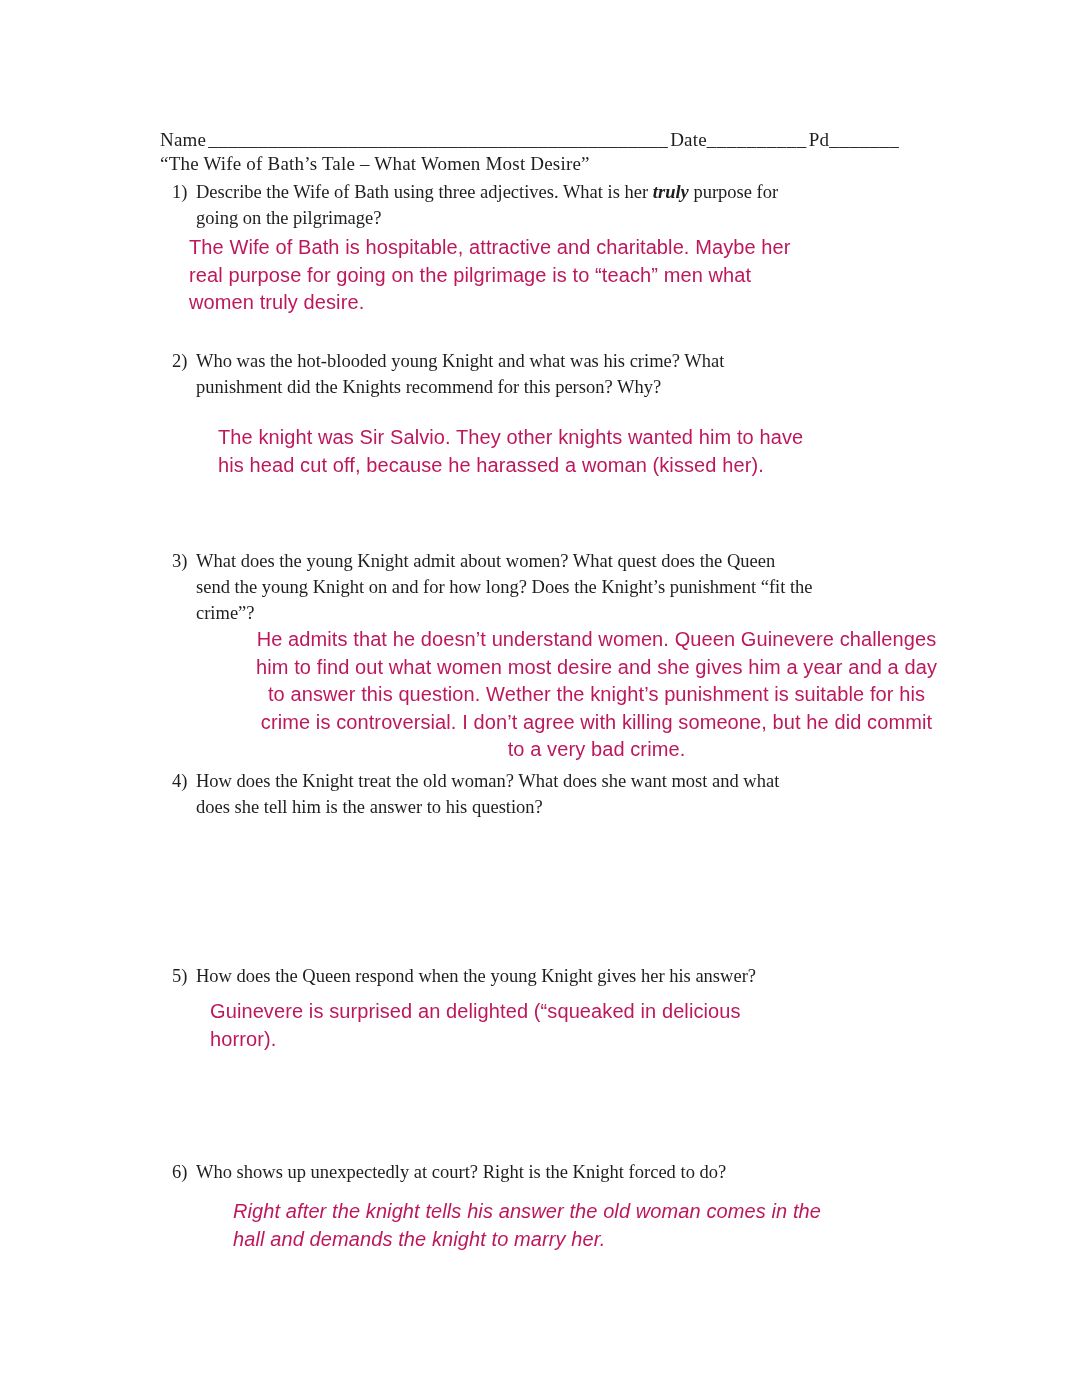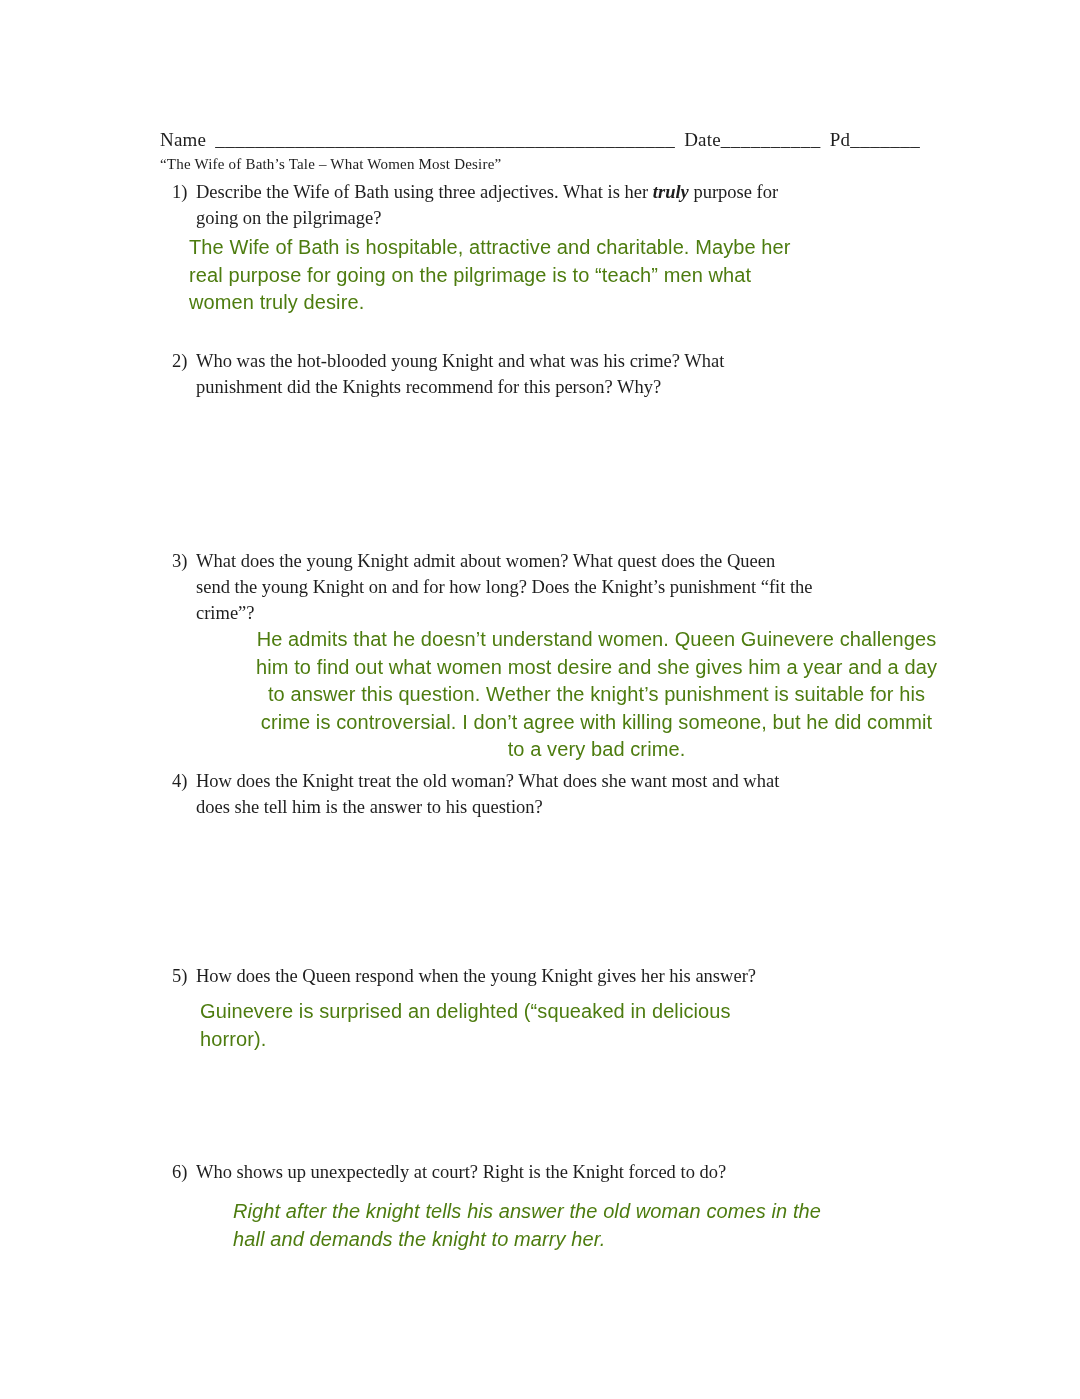--- a/index.html
+++ b/index.html
@@ -22,27 +22,27 @@
     top: 128px;
     font-size: 19px;
     line-height: 24px;
     white-space: nowrap;
     letter-spacing: 0.2px;
   }
   .blank {
     letter-spacing: 0.5px;
   }
   .ml {
-    margin-left: 9px;
+    margin-left: 2px;
   }
   .doc-title {
     position: absolute;
     left: 160px;
     top: 152px;
-    font-size: 15px;
+    font-size: 19px;
     line-height: 24px;
     letter-spacing: 0.2px;
     white-space: nowrap;
   }
   .q {
     position: absolute;
     left: 172px;
     display: flex;
     align-items: flex-start;
     font-size: 18.5px;
@@ -58,21 +58,21 @@
   }
   .q-em {
     font-style: italic;
     font-weight: 700;
   }
   .ans {
     position: absolute;
     font-family: "Liberation Sans", sans-serif;
     font-size: 20px;
     line-height: 27.5px;
-    color: #4d7c0f;
+    color: #be185d;
     white-space: pre-line;
     width: 845px;
     letter-spacing: 0.1px;
   }
 </style>
 </head>
 <body>
 
 <div class="page">
 
@@ -89,20 +89,22 @@
   <div class="ans" style="left:189px; top:234px;">The Wife of Bath is hospitable, attractive and charitable. Maybe her
 real purpose for going on the pilgrimage is to “teach” men what
 women truly desire.</div>
 
   <div class="q" style="top:348px;">
     <span class="qnum">2)</span>
     <div class="qtext">Who was the hot-blooded young Knight and what was his crime? What
 punishment did the Knights recommend for this person? Why?</div>
   </div>
 
+  <div class="ans" style="left:218px; top:424px;">The knight was Sir Salvio. They other knights wanted him to have
+his head cut off, because he harassed a woman (kissed her).</div>
 
   <div class="q" style="top:548px;">
     <span class="qnum">3)</span>
     <div class="qtext">What does the young Knight admit about women? What quest does the Queen
 send the young Knight on and for how long? Does the Knight’s punishment “fit the
 crime”?</div>
   </div>
 
   <div class="ans" style="left:174px; top:626px;text-align:center;">He admits that he doesn’t understand women. Queen Guinevere challenges
 him to find out what women most desire and she gives him a year and a day
@@ -115,21 +117,21 @@
     <div class="qtext">How does the Knight treat the old woman? What does she want most and what
 does she tell him is the answer to his question?</div>
   </div>
 
 
   <div class="q" style="top:963px;">
     <span class="qnum">5)</span>
     <div class="qtext">How does the Queen respond when the young Knight gives her his answer?</div>
   </div>
 
-  <div class="ans" style="left:200px; top:998px;">Guinevere is surprised an delighted (“squeaked in delicious
+  <div class="ans" style="left:210px; top:998px;">Guinevere is surprised an delighted (“squeaked in delicious
 horror).</div>
 
   <div class="q" style="top:1159px;">
     <span class="qnum">6)</span>
     <div class="qtext">Who shows up unexpectedly at court? Right is the Knight forced to do?</div>
   </div>
 
   <div class="ans" style="left:233px; top:1198px;font-style:italic;">Right after the knight tells his answer the old woman comes in the
 hall and demands the knight to marry her.</div>
 

